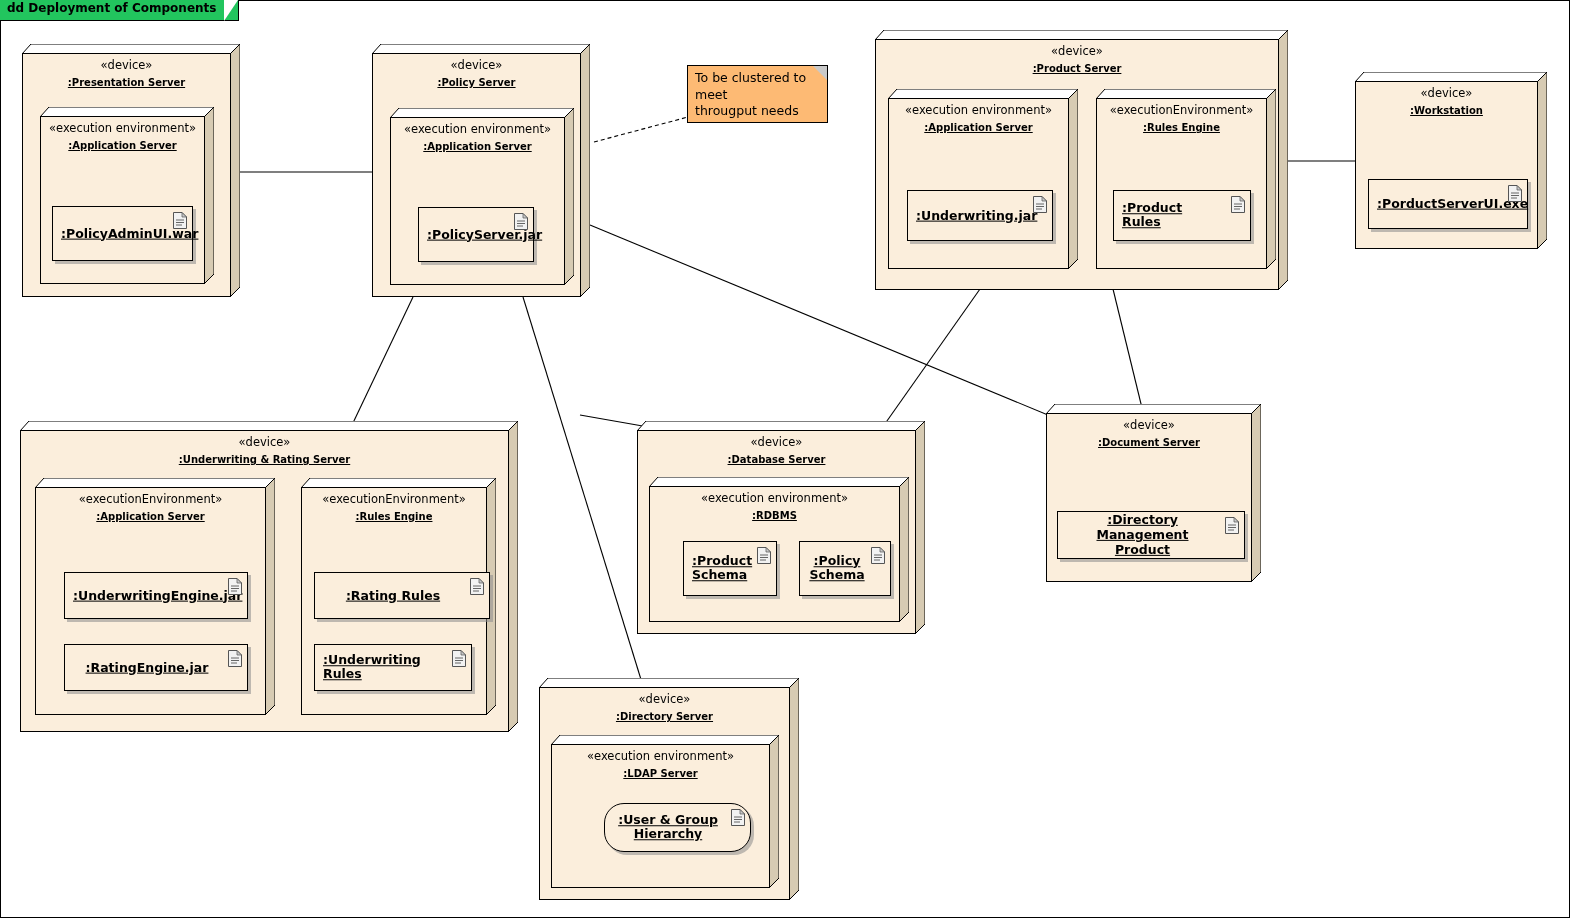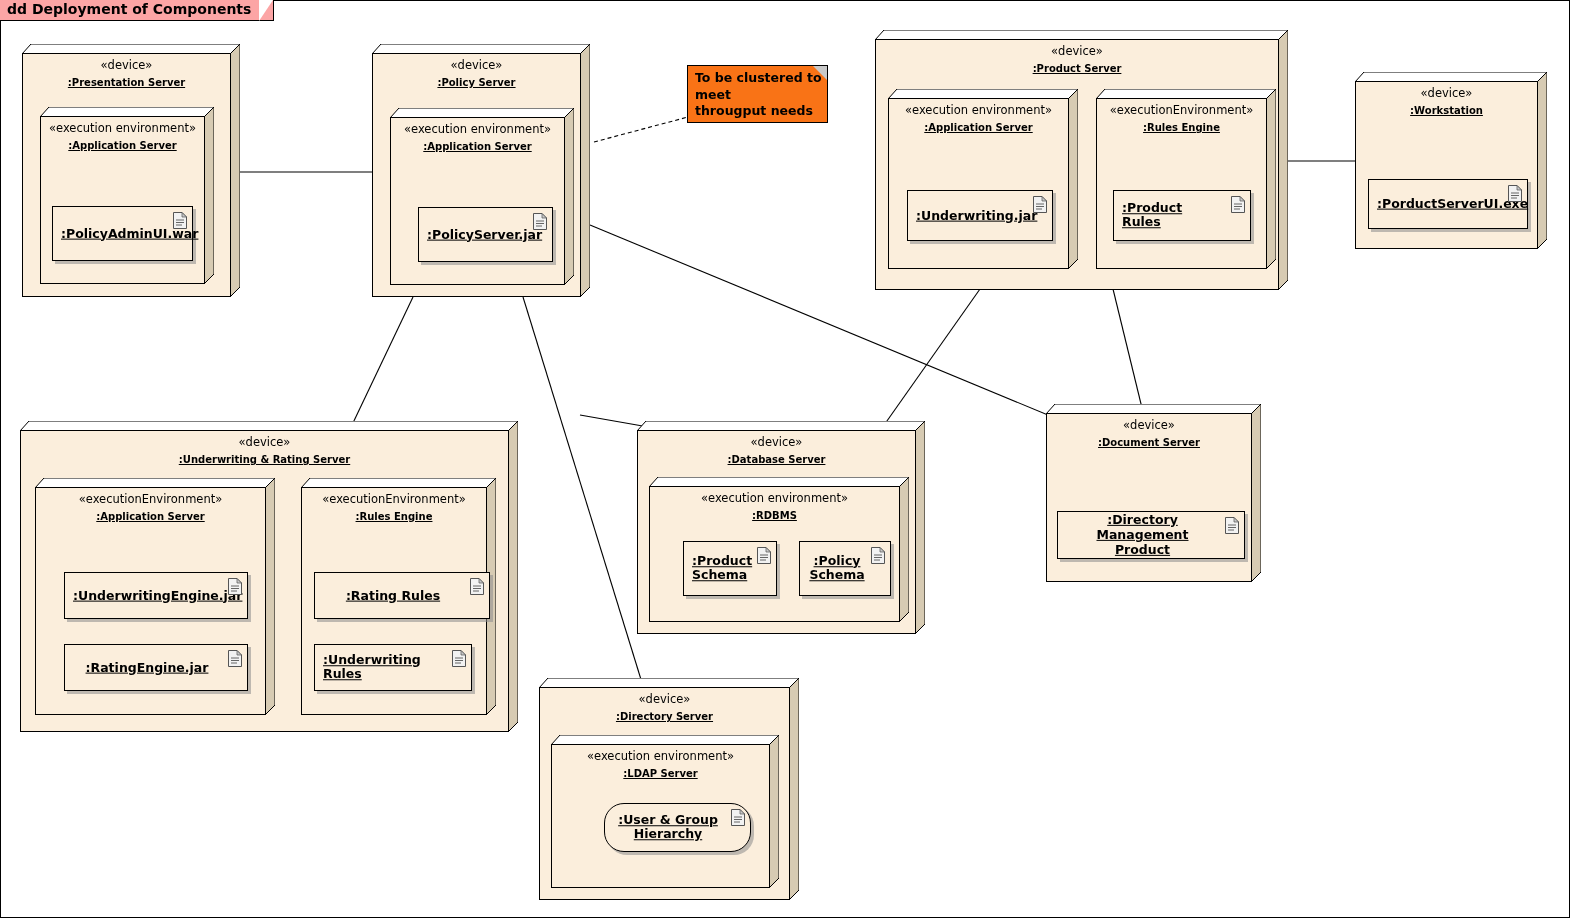--- a/index.html
+++ b/index.html
@@ -3,22 +3,22 @@
 <meta charset="utf-8">
 <title>dd Deployment of Components</title>
 <style>
   html,body{margin:0;padding:0;background:#ffffff;}
   body{font-family:"DejaVu Sans","Liberation Sans",sans-serif;}
   #canvas{position:relative;width:1575px;height:923px;background:#ffffff;overflow:hidden;}
 
   
   #frame{position:absolute;left:0;top:0;width:1570px;height:918px;border:1px solid #000;box-sizing:border-box;}
   #frame-tab{position:absolute;left:0;top:0;height:21px;box-sizing:border-box;
-     border-right:1px solid #000;border-bottom:1px solid #000;background:#fca5a5;
-     padding:1px 22px 1px 7px;font-weight:bold;font-size:14px;color:#000;white-space:nowrap;}
+     border-right:1px solid #000;border-bottom:1px solid #000;background:#22c55e;
+     padding:1px 22px 1px 7px;font-weight:bold;font-size:12px;color:#000;white-space:nowrap;}
   #frame-tab:after{content:"";position:absolute;right:0;top:0;width:0;height:0;
      border-left:14px solid #fff;border-bottom:21px solid transparent;}
 
   
   .node{position:absolute;box-sizing:border-box;}
   .node .body{position:absolute;left:0;bottom:0;right:9px;top:9px;
      background:#FBEEDC;border:1px solid #000;box-sizing:border-box;}
   .node .top3d{position:absolute;left:0;top:0;width:100%;height:10px;}
   .node .side3d{position:absolute;right:0;top:0;width:10px;height:100%;}
   .node .hdr{position:absolute;left:0;right:9px;top:9px;text-align:center;padding-top:6px;
@@ -29,21 +29,21 @@
   
   .artifact{position:absolute;box-sizing:border-box;background:#FBEEDC;border:1px solid #000;
      box-shadow:3px 3px 0 0 rgba(140,140,140,.55);}
   .artifact .alabel{position:absolute;left:8px;right:26px;top:50%;transform:translateY(-50%);
      font-size:12.5px;font-weight:bold;color:#000;line-height:1.18;}
   .artifact .alabel span{text-decoration:underline;}
   .artifact.ctr .alabel{text-align:center;}
   .doc-icon{position:absolute;right:5px;top:5px;width:14px;height:17px;}
 
   
-  .note{position:absolute;box-sizing:border-box;background:#f97316;border:1px solid #000;font-weight:bold;}
+  .note{position:absolute;box-sizing:border-box;background:#fdba74;border:1px solid #000;}
   .note .ncorner{position:absolute;right:0;top:0;width:0;height:0;
      border-left:14px solid transparent;border-top:14px solid #C9C9C9;}
   .note .ntext{position:absolute;left:7px;top:4px;right:4px;font-size:12.5px;color:#000;line-height:1.33;}
 
   
   svg#links{position:absolute;left:0;top:0;width:1575px;height:923px;pointer-events:none;}
   svg#links line{stroke:#000;stroke-width:1.1;}
   svg#links line.dashed{stroke-dasharray:4 3;}
 </style>
 </head>
@@ -135,21 +135,21 @@
         <polygon points="0,10 9,0 184,0 175,10" fill="#FFFFFF" stroke="#000" stroke-width="1"></polygon>
       </svg>
       <svg class="side3d" viewBox="0 0 10 177" preserveAspectRatio="none">
         <polygon points="0,177 0,10 10,0 10,167" fill="#D7CBB3" stroke="#000" stroke-width="1"></polygon>
       </svg>
       <div class="body"></div>
       <div class="hdr">
         <div class="stereo">«execution environment»</div>
         <div><span class="nname">:Application Server</span></div>
       </div>
-      <div class="artifact" style="left:28px;top:99px;width:135px;height:55px;">
+      <div class="artifact" style="left:28px;top:99px;width:116px;height:55px;">
         <div class="alabel"><span>:PolicyServer.jar</span></div>
         <svg class="doc-icon" viewBox="0 0 14 17">
           <polygon points="0.5,0.5 9,0.5 13.5,5 13.5,16.5 0.5,16.5" fill="#F2F2F2" stroke="#555" stroke-width="1"></polygon>
           <polygon points="9,0.5 13.5,5 9,5" fill="#C9C9C9" stroke="#555" stroke-width="0.7"></polygon>
           <g stroke="#555" stroke-width="0.9">
               <line x1="3" y1="8" x2="11" y2="8"></line>
               <line x1="3" y1="10.5" x2="11" y2="10.5"></line>
               <line x1="3" y1="13" x2="9" y2="13"></line>
             </g>
         </svg>

